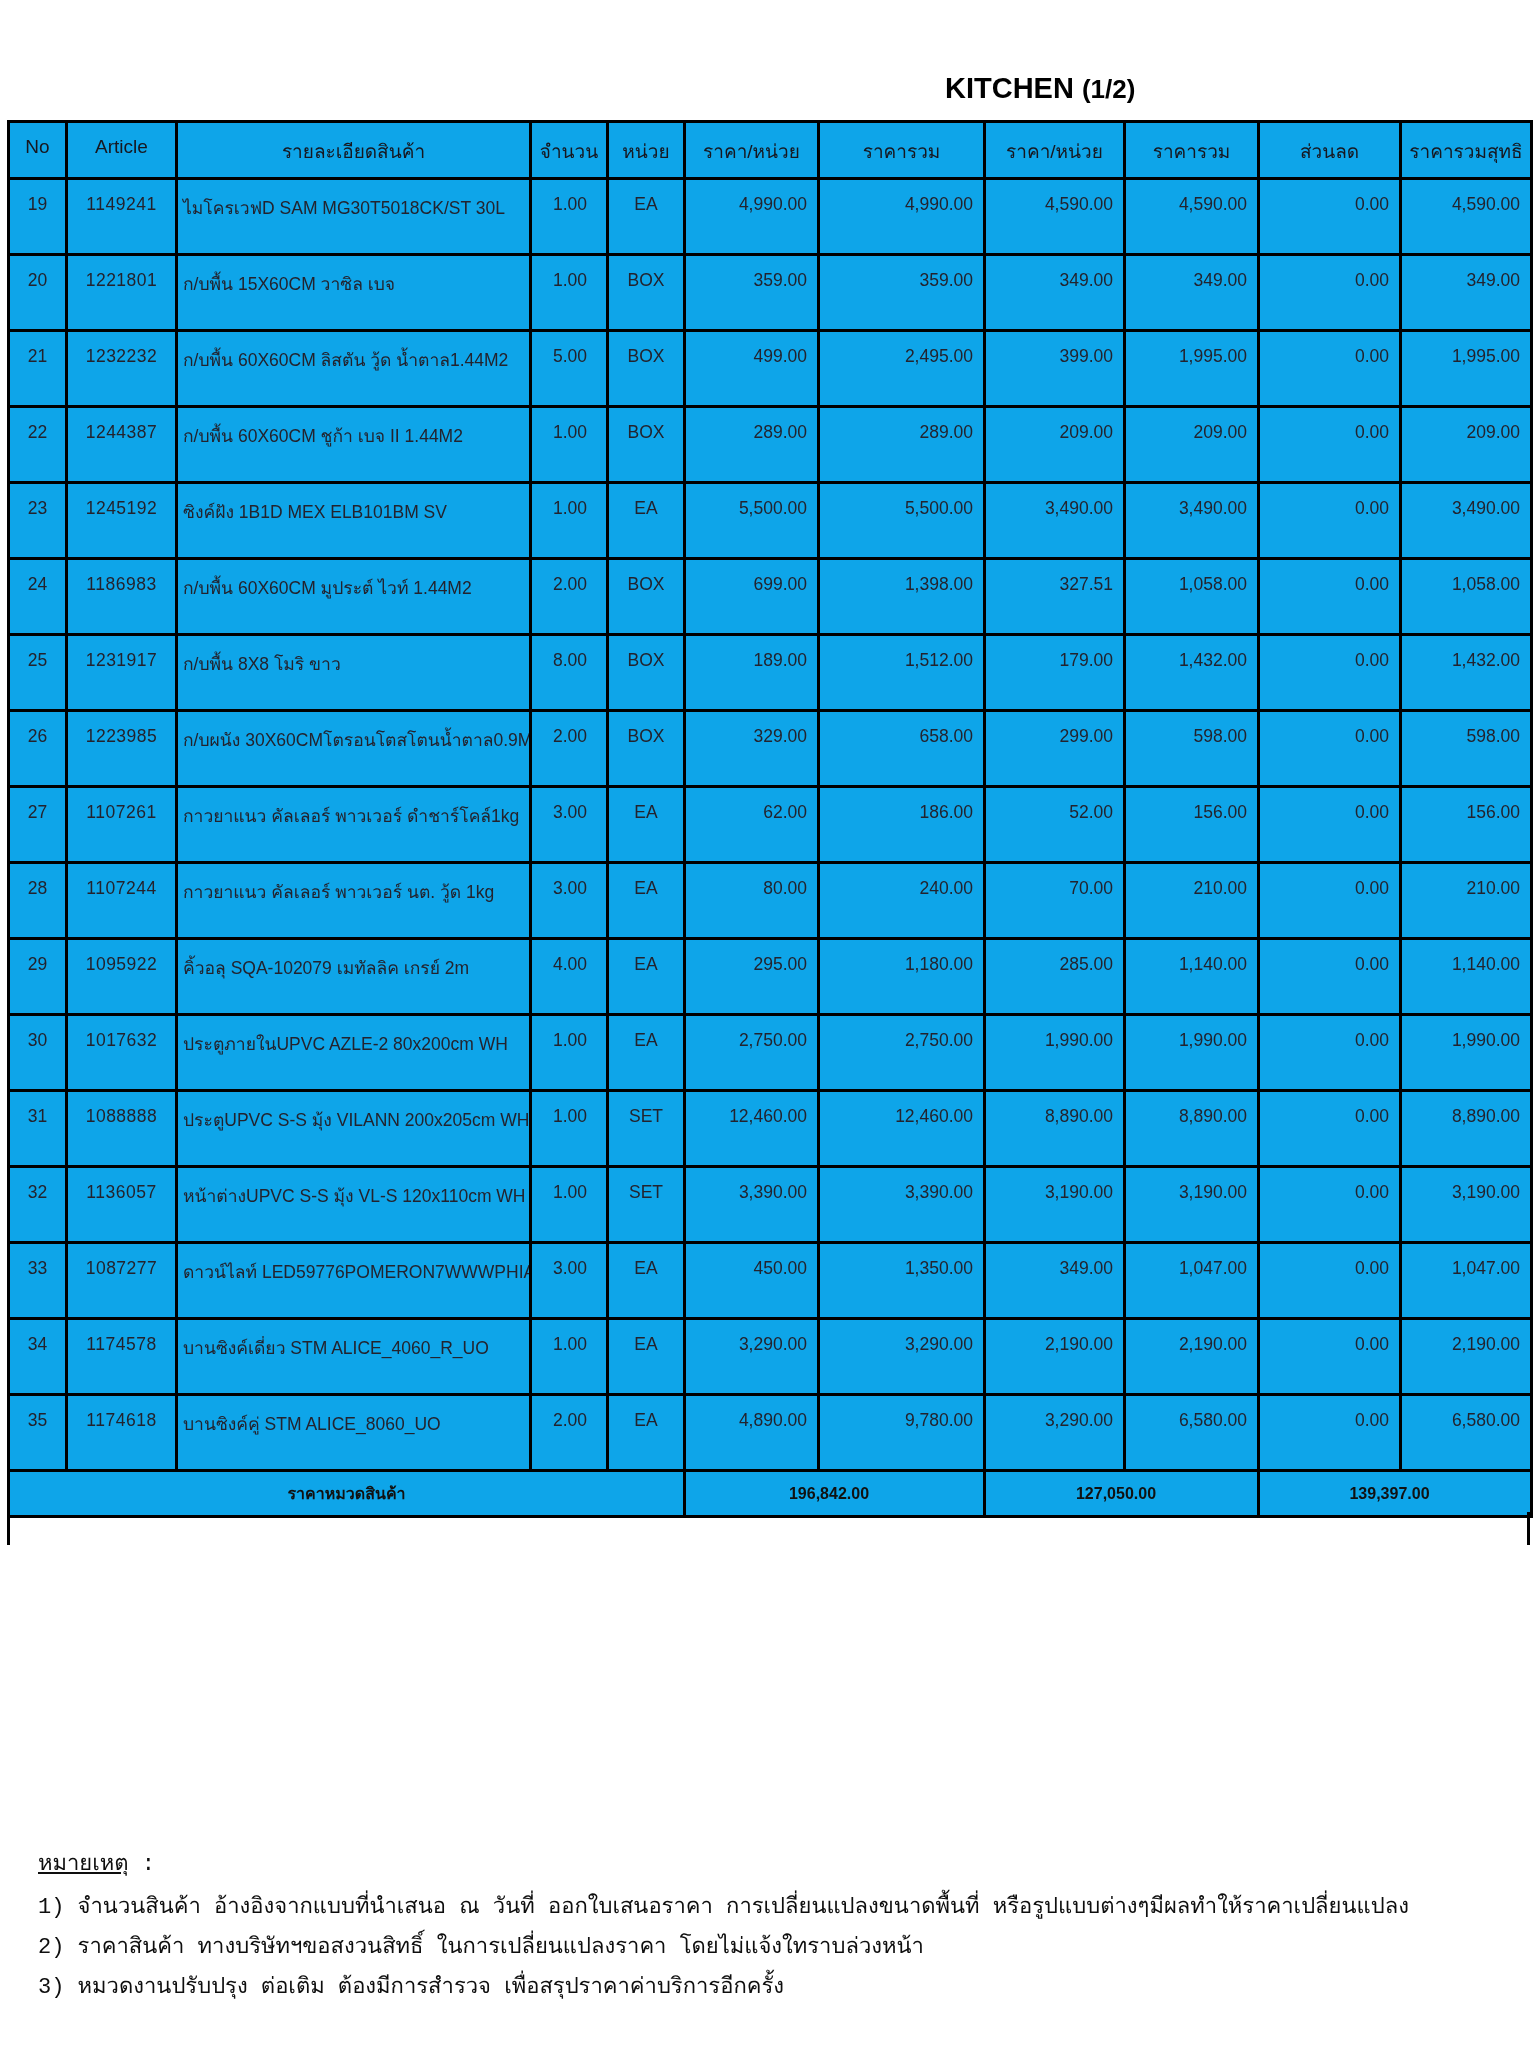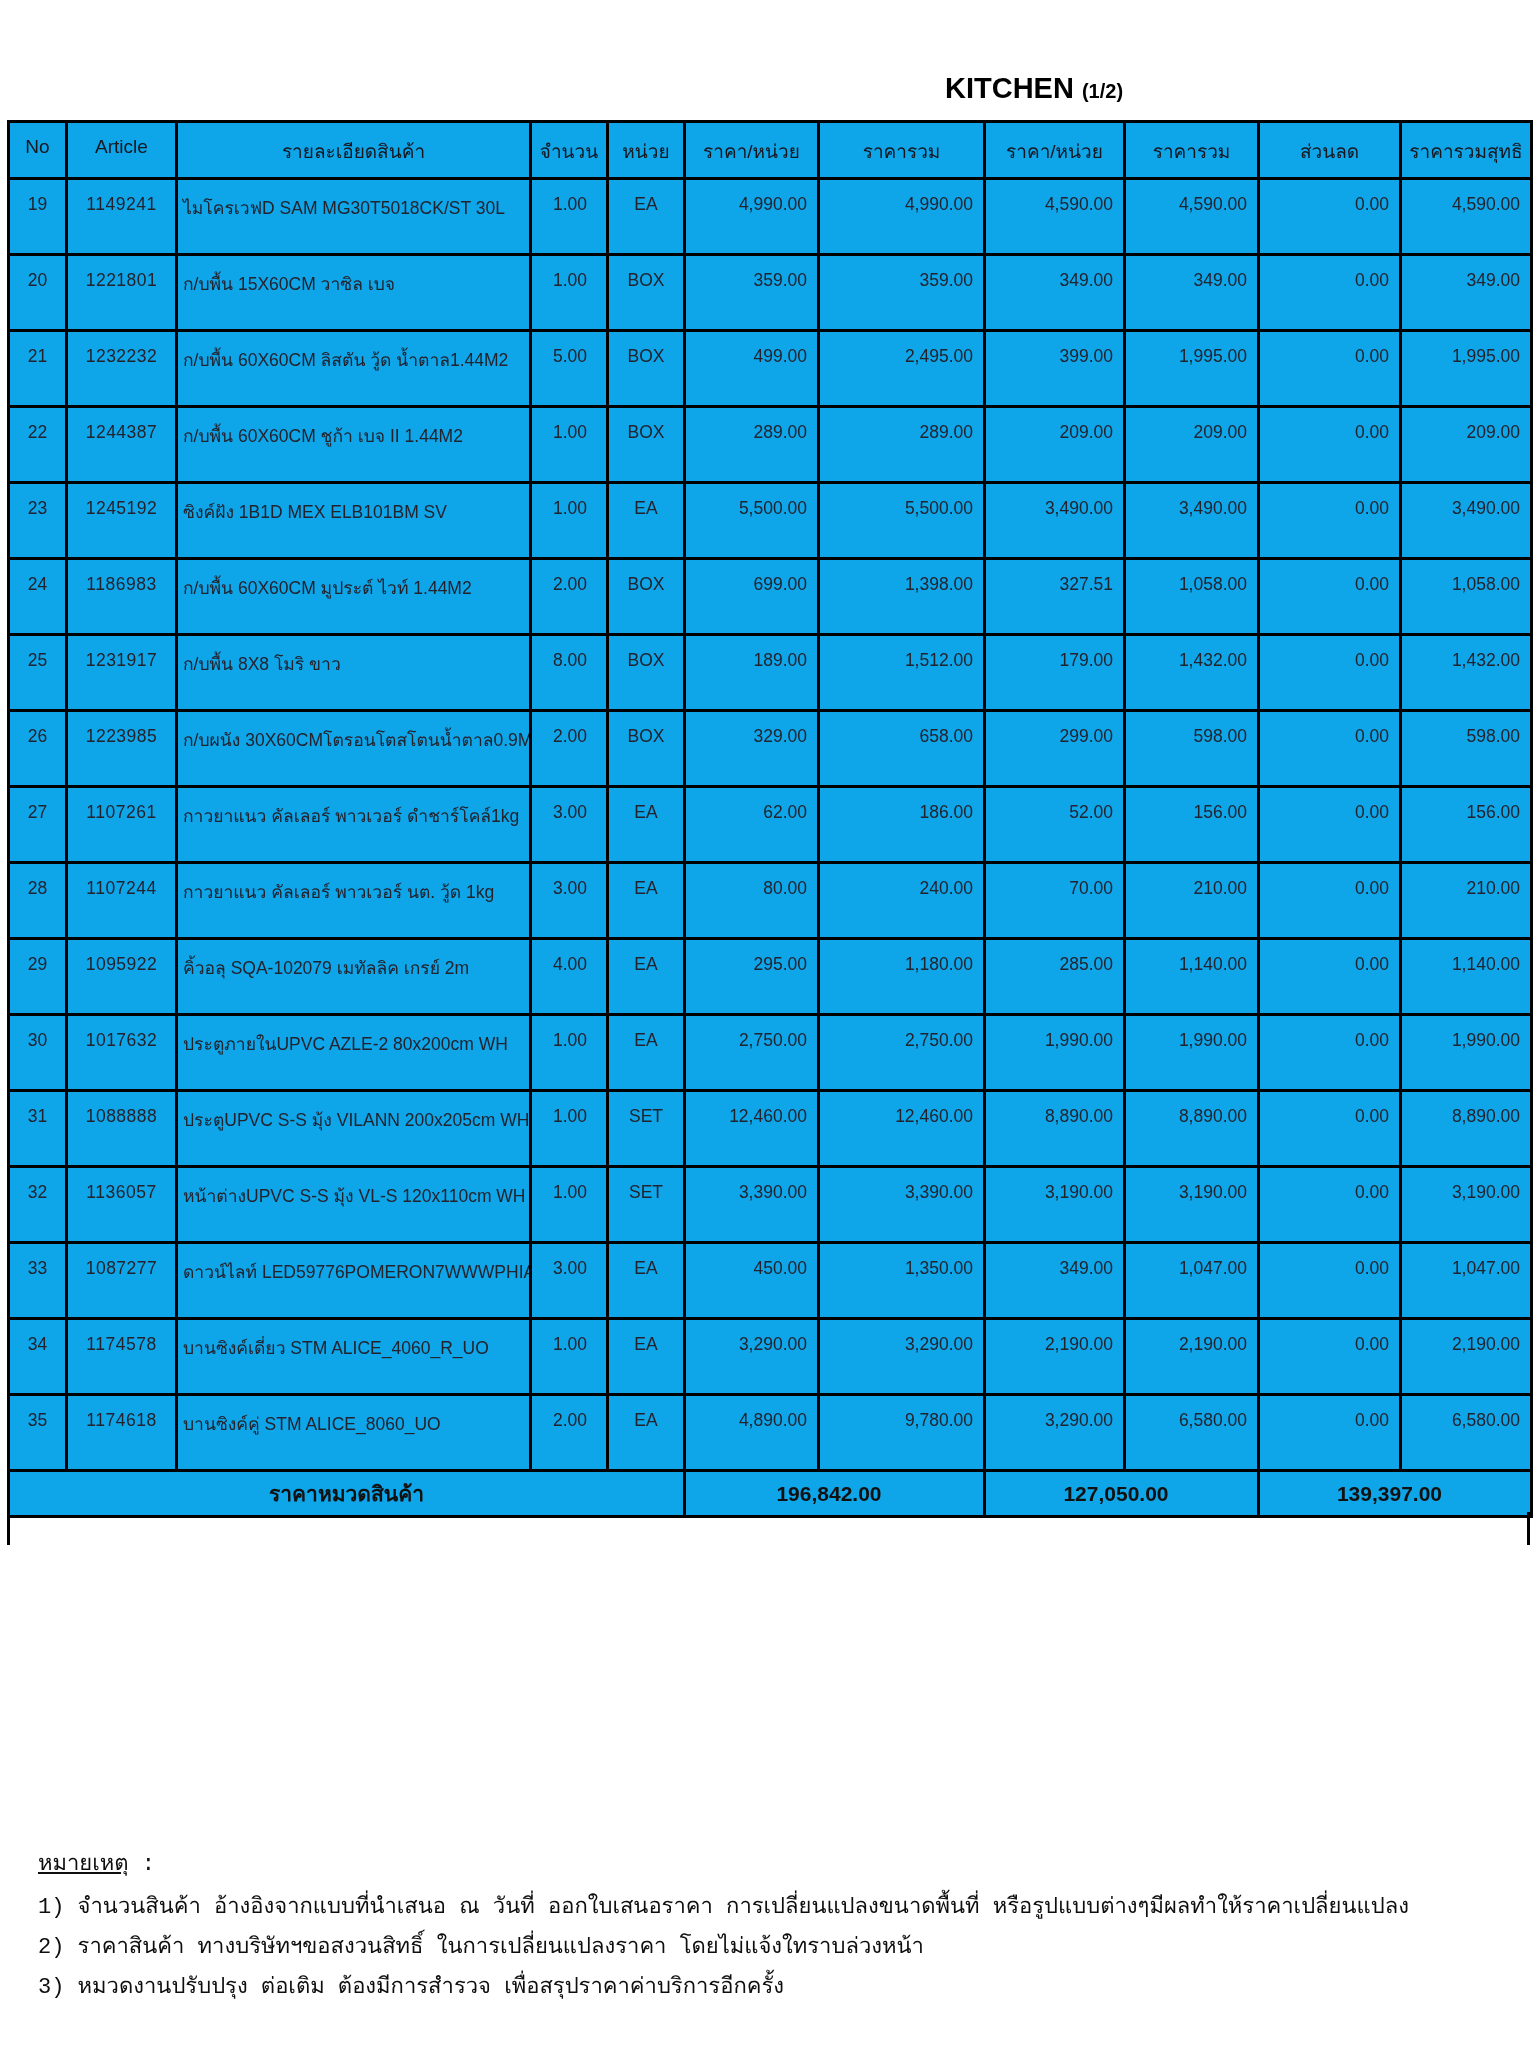--- a/index.html
+++ b/index.html
@@ -9,21 +9,21 @@
     font-family:"Liberation Sans","DejaVu Sans",sans-serif;
     color:#1c1c24;
     position:relative;
     overflow:hidden;
   }
   .title {
     position:absolute; top:72px; left:945px;
     font-size:29px; font-weight:700; color:#000;
     white-space:nowrap;
   }
-  .title .suffix { font-size:20px; font-weight:700; }
+  .title .suffix { font-size:26px; font-weight:700; }
   table.quote {
     position:absolute; top:120px; left:7px;
     width:1523px;
     border-collapse:collapse; table-layout:fixed;
     background:#0ea5e9;
   }
   table.quote th, table.quote td { border:3px solid #000; box-sizing:border-box; }
   table.quote thead tr { height:57px; }
   table.quote thead th {
     vertical-align:top; padding-top:13px;
@@ -37,21 +37,21 @@
   }
   .c-no   { text-align:center; }
   .c-article { text-align:center; letter-spacing:0.5px; }
   .c-desc { text-align:left; padding-left:5px; padding-right:1px;
             white-space:nowrap; overflow:hidden; font-size:17px; }
   .c-qty  { text-align:right; padding-right:19px; }
   .c-unit { text-align:center; }
   .c-money{ text-align:right; padding-right:10px; }
   table.quote tfoot tr { height:46px; }
   table.quote tfoot td {
-    font-weight:700; font-size:21px; color:#111;
+    font-weight:700; font-size:16px; color:#111;
     vertical-align:middle;
   }
   .summary-label { text-align:center; }
   .summary-num   { text-align:center; padding-right:12px; }
   .tick { position:absolute; width:3px; height:33px; top:1512px; background:#000; }
   .tick-left  { left:7px; }
   .tick-right { left:1527px; }
   .notes {
     position:absolute; left:38px; top:1845px;
     font-size:22px; color:#0e0e0e; line-height:40px;

